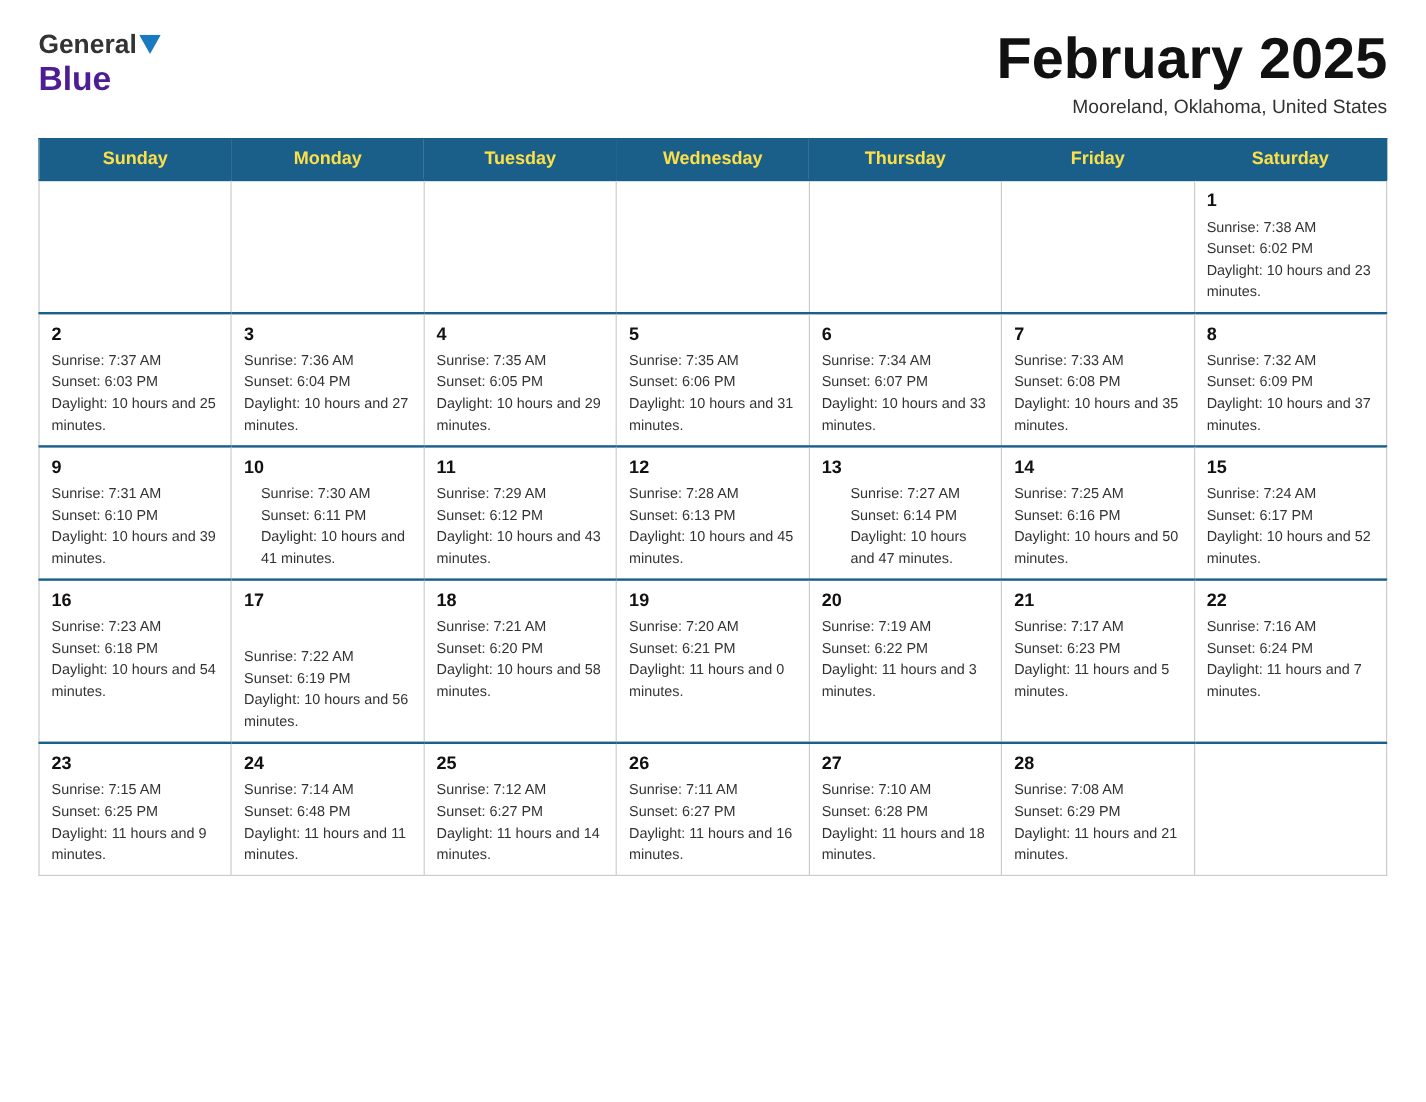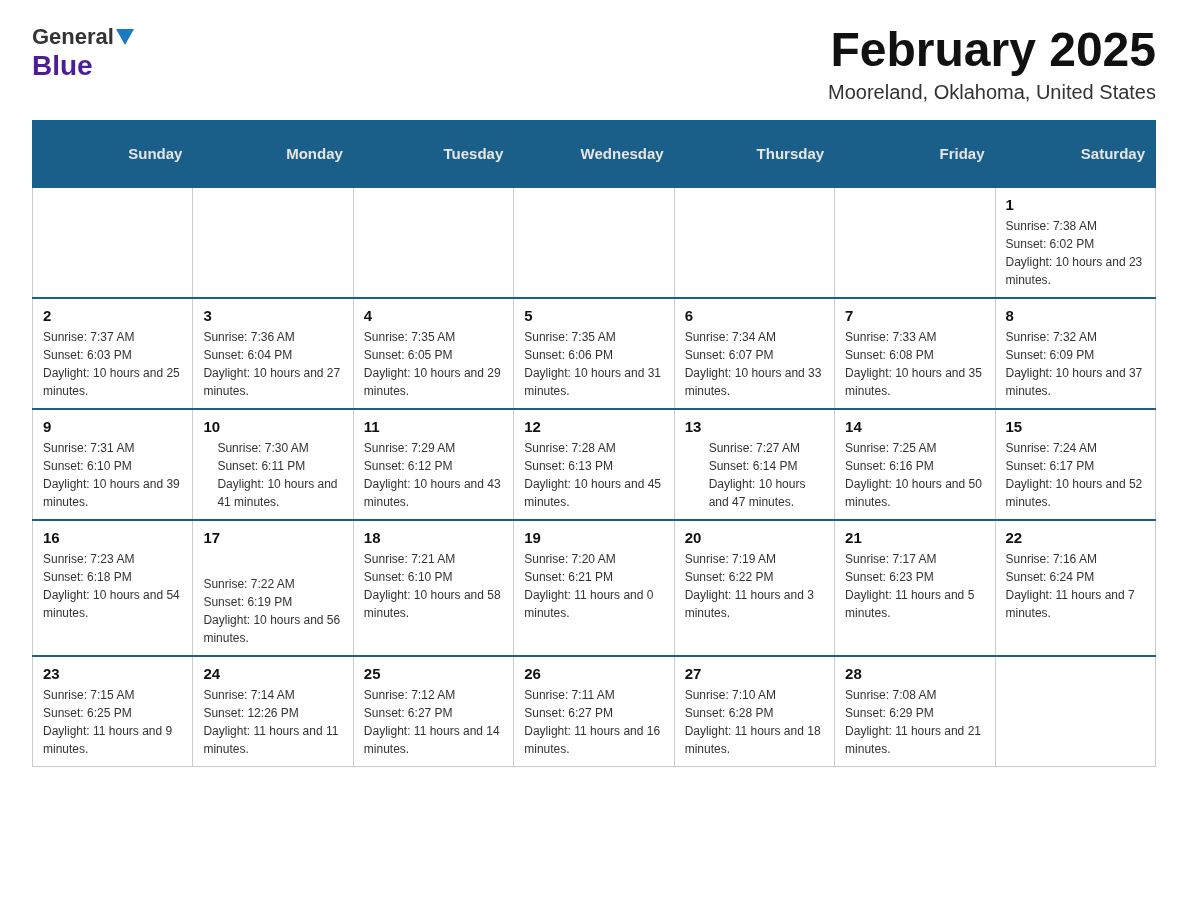--- a/index.html
+++ b/index.html
@@ -38,36 +38,36 @@
     .title-area {
       text-align: right;
     }
     .month-title {
       font-size: 48px;
       font-weight: bold;
       color: #111;
       line-height: 1.1;
     }
     .location-subtitle {
-      font-size: 20px;
+      font-size: 16px;
       color: #333;
       margin-top: 4px;
     }
     .calendar-table {
       width: 100%;
       border-collapse: collapse;
       table-layout: fixed;
     }
     .calendar-table thead th {
       background-color: #1a5f8a;
-      color: #e5e5e5;
+      color: #fde047;
       font-size: 15px;
       font-weight: bold;
-      padding: 24px 10px;
-      text-align: right;
+      padding: 8px 10px;
+      text-align: center;
       border: 1px solid #1a5f8a;
     }
     .calendar-table tbody td {
       vertical-align: top;
       border: 1px solid #ccc;
       padding: 8px 10px;
       font-size: 12.5px;
       color: #333;
       height: 110px;
     }
@@ -243,21 +243,21 @@
         </td>
         <td>
           <span class="day-number">17</span>
           <div class="day-info" style="white-space: pre-line; margin-top: 29px;">Sunrise: 7:22 AM
 Sunset: 6:19 PM
 Daylight: 10 hours and 56 minutes.</div>
         </td>
         <td>
           <span class="day-number">18</span>
           <div class="day-info" style="white-space: pre-line;">Sunrise: 7:21 AM
-Sunset: 6:10 PM
+Sunset: 6:20 PM
 Daylight: 10 hours and 58 minutes.</div>
         </td>
         <td>
           <span class="day-number">19</span>
           <div class="day-info" style="white-space: pre-line;">Sunrise: 7:20 AM
 Sunset: 6:21 PM
 Daylight: 11 hours and 0 minutes.</div>
         </td>
         <td>
           <span class="day-number">20</span>
@@ -281,21 +281,21 @@
       <tr>
         <td>
           <span class="day-number">23</span>
           <div class="day-info" style="white-space: pre-line;">Sunrise: 7:15 AM
 Sunset: 6:25 PM
 Daylight: 11 hours and 9 minutes.</div>
         </td>
         <td>
           <span class="day-number">24</span>
           <div class="day-info" style="white-space: pre-line;">Sunrise: 7:14 AM
-Sunset: 12:26 PM
+Sunset: 6:48 PM
 Daylight: 11 hours and 11 minutes.</div>
         </td>
         <td>
           <span class="day-number">25</span>
           <div class="day-info" style="white-space: pre-line;">Sunrise: 7:12 AM
 Sunset: 6:27 PM
 Daylight: 11 hours and 14 minutes.</div>
         </td>
         <td>
           <span class="day-number">26</span>

